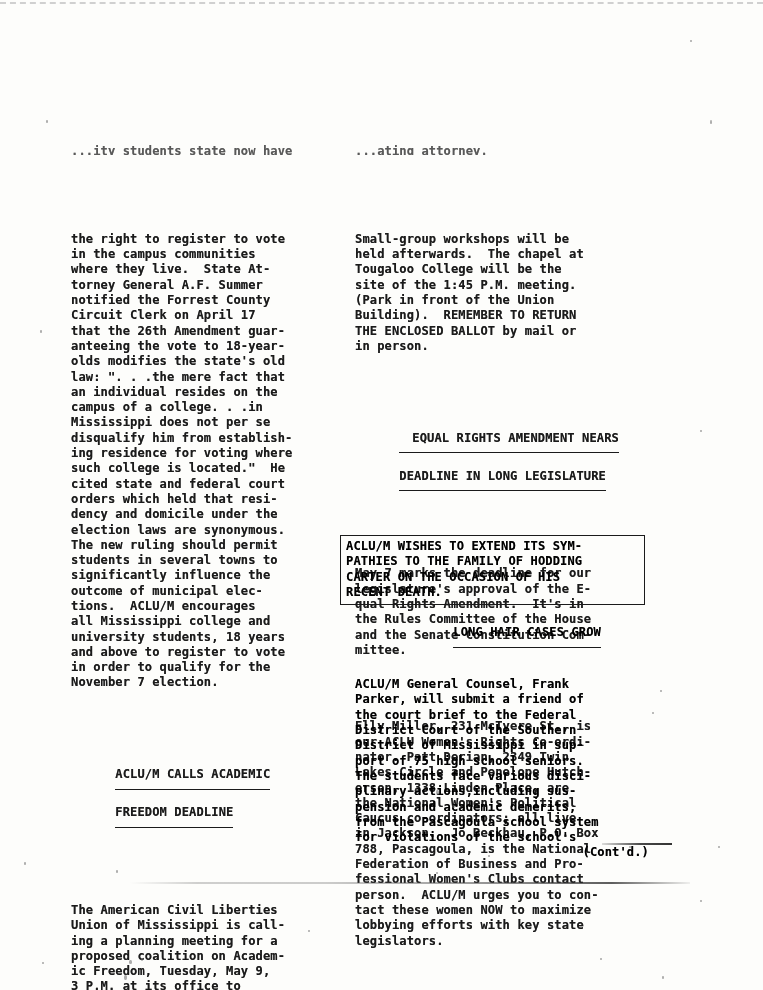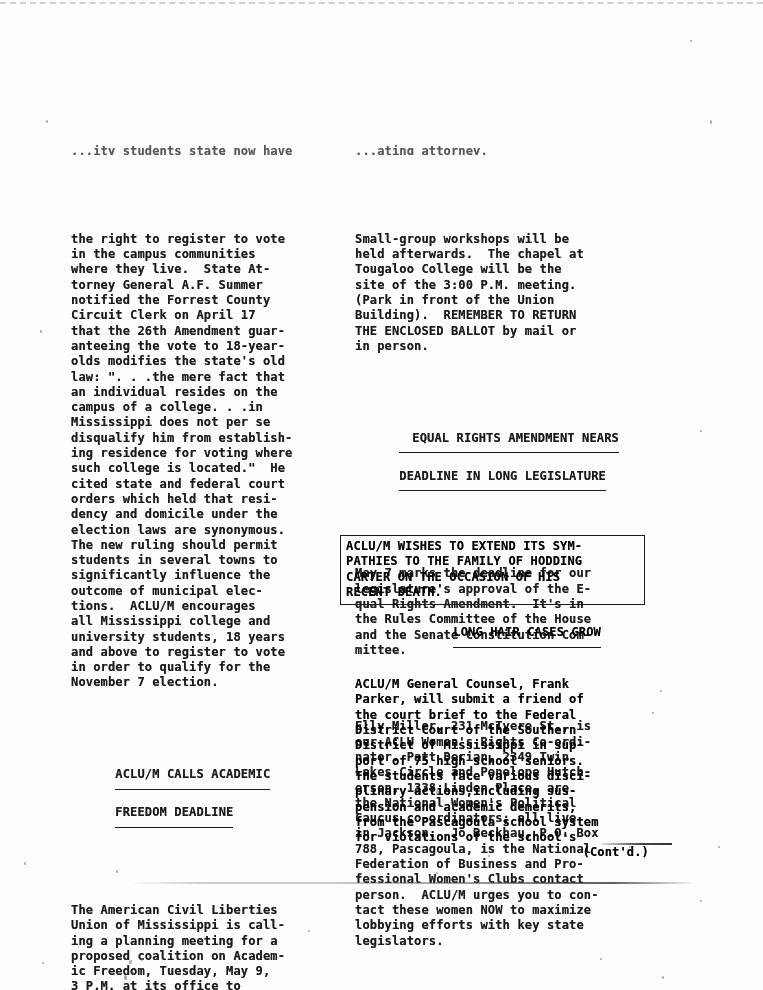--- a/index.html
+++ b/index.html
@@ -218,21 +218,21 @@
 
     <div style="height:22px"></div>
 
     <div class="para tight">
       <span class="clipped-line">...ating attorney.</span>
     </div>
 
     <p class="para">Small-group workshops will be
 held afterwards.  The chapel at
 Tougaloo College will be the
-site of the 3:00 P.M. meeting.
+site of the 1:45 P.M. meeting.
 (Park in front of the Union
 Building).  REMEMBER TO RETURN
 THE ENCLOSED BALLOT by mail or
 in person.</p>
 
     <div class="heading heading-block">
       <span class="hline heading-indent-1">EQUAL RIGHTS AMENDMENT NEARS</span><br>
       <span class="hline">DEADLINE IN LONG LEGISLATURE</span>
     </div>
 

